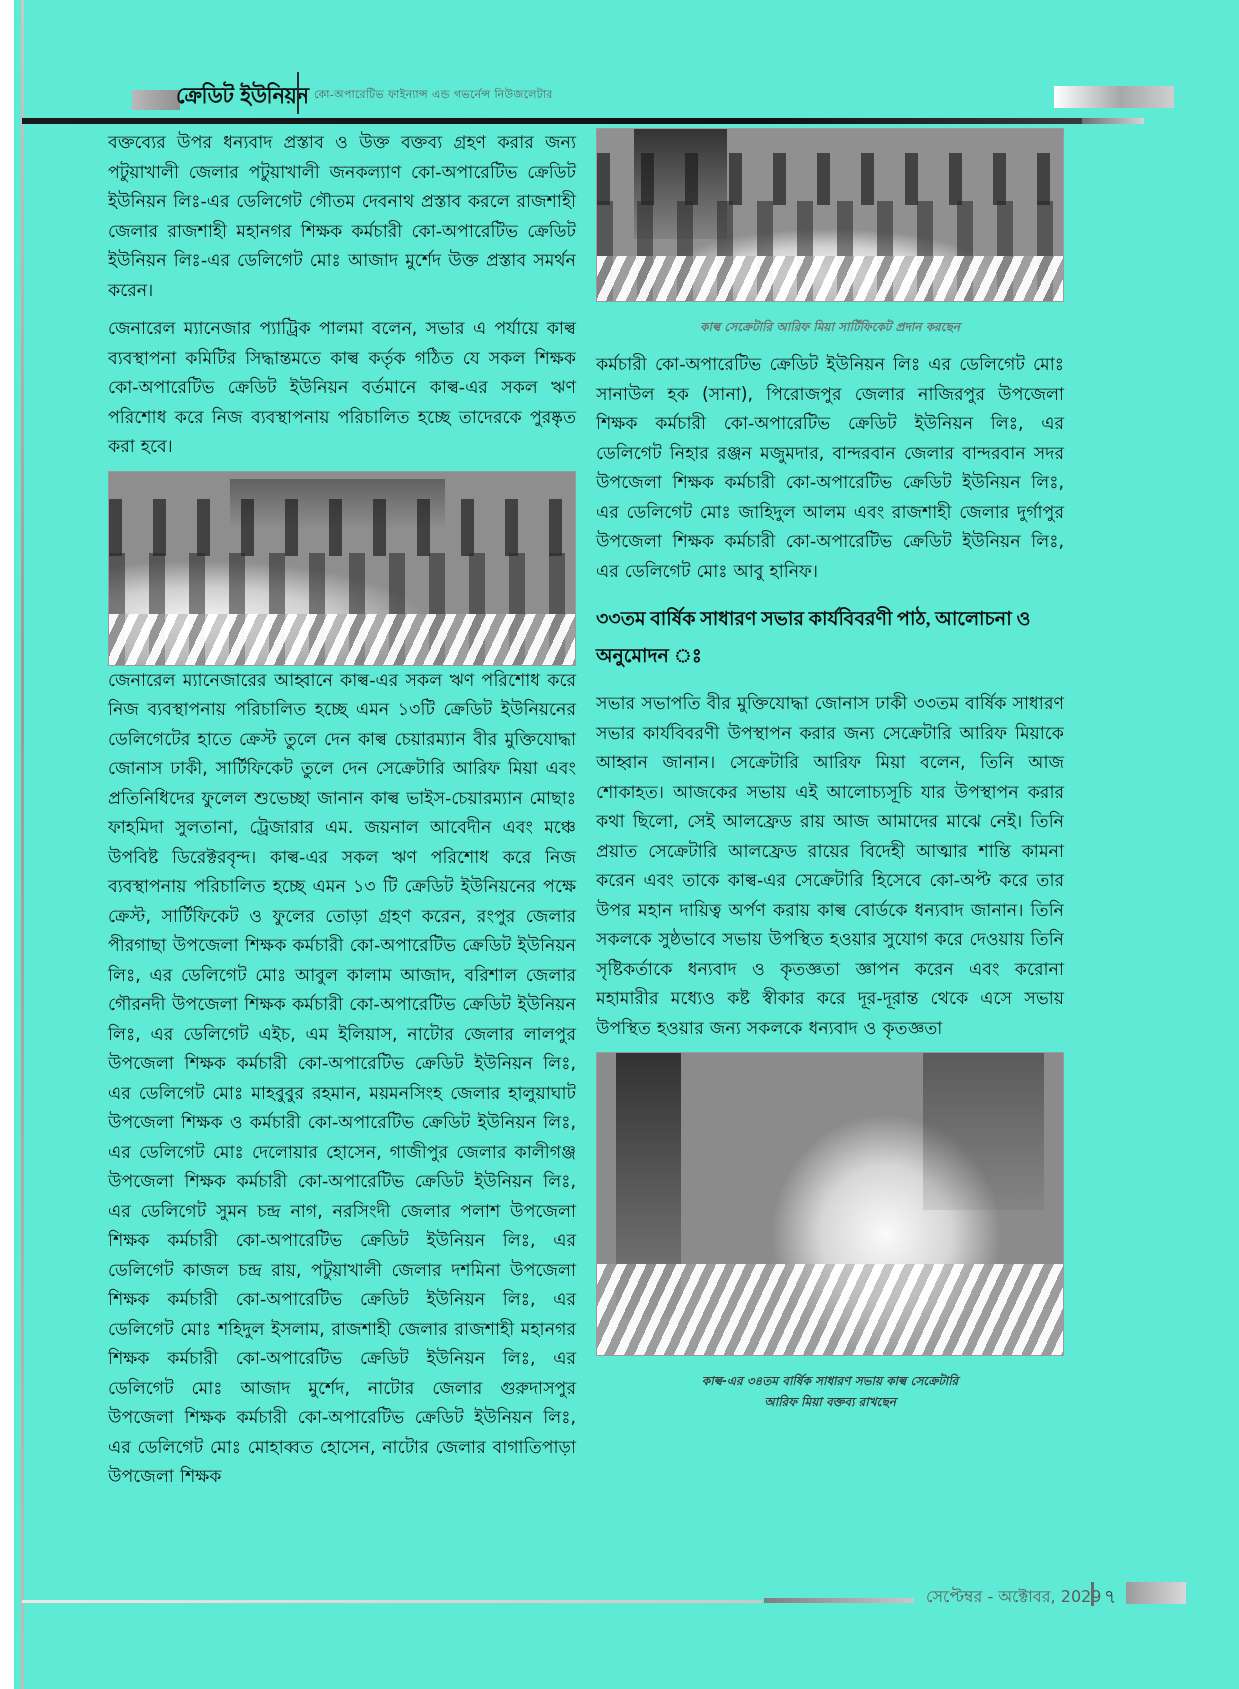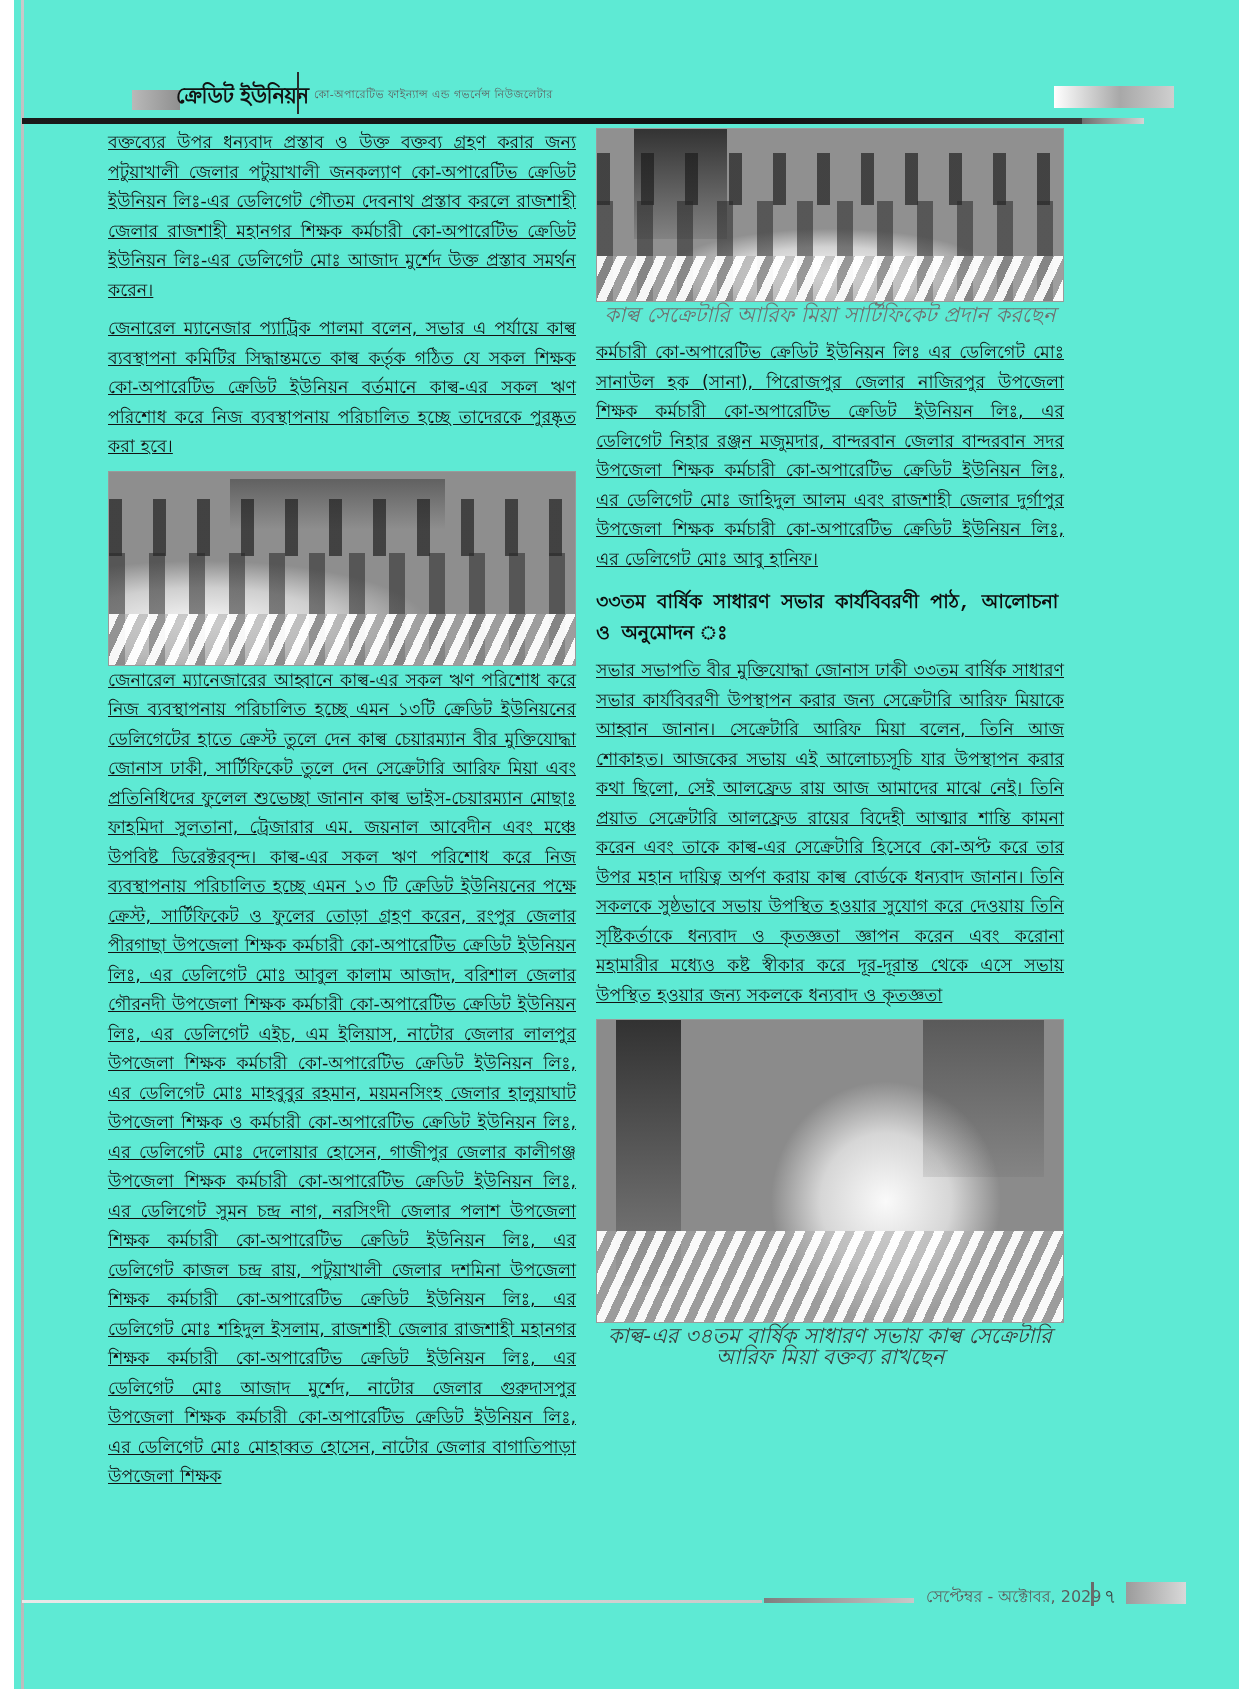--- a/index.html
+++ b/index.html
@@ -34,31 +34,31 @@
                background:linear-gradient(to right,#6e6e6e,#d5d5d5);}
 
   
   .col{position:absolute;width:468px;}
   .col-left{left:104px;top:128px;}
   .col-right{left:592px;top:128px;}
 
   p.body{margin:0 0 9px 0;font-size:17.4px;line-height:29.5px;
          text-align:justify;text-justify:inter-word;
          font-family:"DejaVu Sans", sans-serif;color:#131313;
-         word-spacing:.5px;text-decoration:underline;}
+         word-spacing:.5px;}
 
-  h2.section{margin:14px 0 6px 0;font-size:19px;line-height:31px;font-weight:bold;
-             font-family:Liberation Mono, monospace;color:#0d0d0d;}
+  h2.section{margin:14px 0 15px 0;font-size:19px;line-height:37px;font-weight:bold;
+             font-family:Liberation Serif, serif;color:#0d0d0d;}
 
   
   .photo{position:relative;background:#d8d8d8;overflow:hidden;
          border:1px solid #9a9a9a;}
   .photo .film{position:absolute;inset:0;}
-  .cap{margin:3px 0 12px 0;text-align:center;font-size:21px;line-height:21px;
-       font-style:italic;color:#6f6f6f;font-family:"DejaVu Sans", sans-serif;}
+  .cap{margin:15px 0 12px 0;text-align:center;font-size:12px;line-height:21px;
+       font-style:italic;color:#6f6f6f;font-family:"DejaVu Sans", sans-serif;font-weight:bold;}
   .cap.dark{color:#3a3a3a;}
 
   
   .ph-hall{background:
       radial-gradient(ellipse 60% 40% at 20% 78%, #f6f6f6 0%, #cfcfcf 45%, #8e8e8e 80%),
       radial-gradient(ellipse 55% 35% at 72% 80%, #f2f2f2 0%, #c6c6c6 50%, #8a8a8a 85%),
       linear-gradient(to bottom, #3c3c3c 0%, #565656 16%, #9b9b9b 34%, #d9d9d9 58%, #efefef 78%, #cfcfcf 100%);}
   .ph-stage{background:
       radial-gradient(ellipse 40% 30% at 50% 85%, #fbfbfb 0%, #d2d2d2 55%, #909090 90%),
       linear-gradient(to bottom, #2f2f2f 0%, #4a4a4a 12%, #8d8d8d 30%, #cfcfcf 55%, #f1f1f1 80%, #c8c8c8 100%);}

